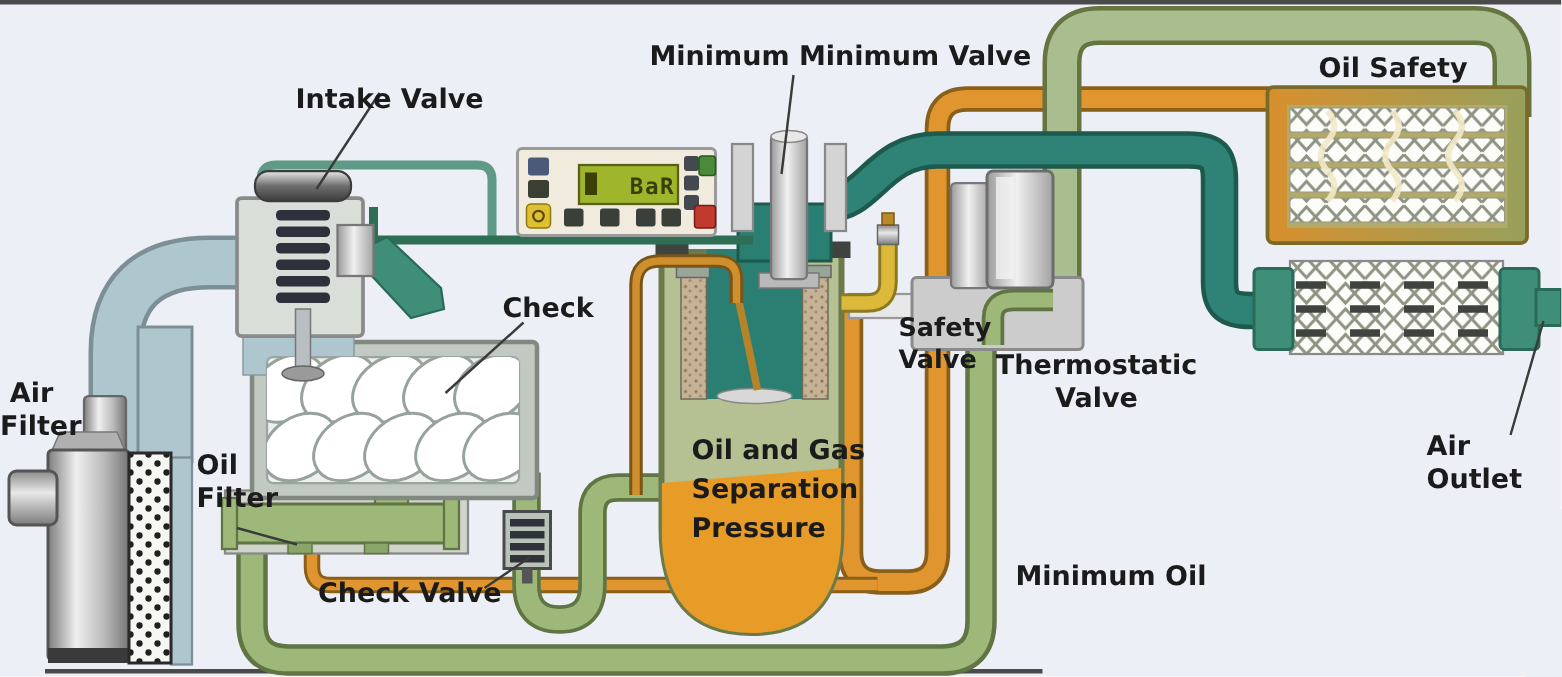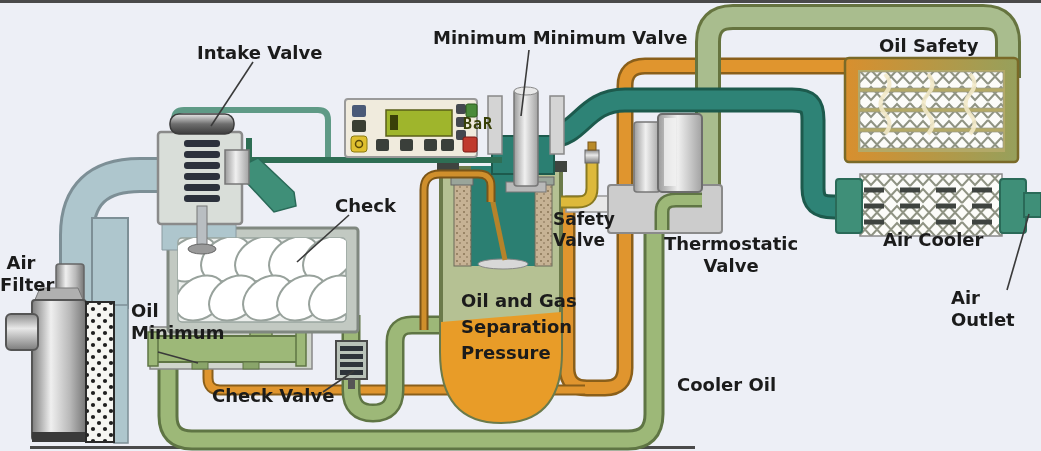--- a/index.html
+++ b/index.html
@@ -2,24 +2,24 @@
 <html><head>
 <meta charset="utf-8">
 <style>
   html,body{margin:0;padding:0;background:#fff;}
   #stage{position:relative;width:1041px;height:451px;background:#edeff6;overflow:hidden;
          font-family:"DejaVu Sans", "Liberation Sans", sans-serif;}
   #art{position:absolute;left:0;top:0;}
   .lbl{position:absolute;font:700 18px/1.24 "DejaVu Sans", sans-serif;color:#1b1b1b;
        white-space:pre-line;pointer-events:none;}
   .lbl.center{text-align:center;}
-  .lbl.small{font-size:17px;}
+  .lbl.small{font-size:17px;margin-left:46px;}
   #lcd-text{position:absolute;left:387px;top:111px;width:63px;height:25px;
     display:flex;align-items:center;justify-content:flex-end;
-    font:700 15px "DejaVu Sans Mono", monospace;color:#384008;letter-spacing:1px;padding-left:43px;}
+    font:700 15px "DejaVu Sans Mono", monospace;color:#384008;letter-spacing:1px;}
 </style>
 </head>
 <body>
 
 <div id="stage">
 <svg id="art" width="1041" height="451" viewBox="0 0 1041 451">
   <defs>
     <linearGradient id="metalV" x1="0" y1="0" x2="1" y2="0">
       <stop offset="0" stop-color="#7e7e7e"></stop>
           <stop offset="0.35" stop-color="#efefef"></stop>
@@ -270,33 +270,32 @@
   <g stroke="#3a3a3a" stroke-width="1.6">
     <line x1="253" y1="62" x2="211" y2="126"></line>
     <line x1="529" y1="50" x2="521" y2="116"></line>
     <line x1="349" y1="215" x2="297" y2="262"></line>
     <line x1="323" y1="392" x2="354" y2="371"></line>
     <line x1="158" y1="352" x2="198" y2="363"></line>
     <line x1="1007" y1="290" x2="1029" y2="214"></line>
   </g>
 </svg>
 
-  <div class="lbl" style="left:197px;top:42px">Intake Valve</div>
+  <div class="lbl" style="left:197px;top:56px">Intake Valve</div>
   <div class="lbl" style="left:433px;top:27px">Minimum Minimum Valve</div>
   <div class="lbl" style="left:879px;top:35px">Oil Safety</div>
   <div class="lbl center" style="left:0px;top:252px;width:42px">Air
 Filter</div>
   <div class="lbl" style="left:131px;top:300px">Oil
-Minimum</div>
+Filter</div>
   <div class="lbl" style="left:335px;top:195px">Check</div>
   <div class="lbl" style="left:212px;top:385px">Check Valve</div>
   <div class="lbl small" style="left:553px;top:209px">Safety
 Valve</div>
   <div class="lbl center" style="left:660px;top:233px;width:142px">Thermostatic
 Valve</div>
   <div class="lbl" style="left:461px;top:288px;line-height:1.45">Oil and Gas
 Separation
 Pressure</div>
-  <div class="lbl" style="left:883px;top:229px">Air Cooler</div>
   <div class="lbl" style="left:951px;top:287px">Air Outlet</div>
-  <div class="lbl" style="left:677px;top:374px">Cooler Oil</div>
+  <div class="lbl" style="left:677px;top:374px">Minimum Oil</div>
   <div id="lcd-text">BaR</div>
 </div>
 
 </body></html>

